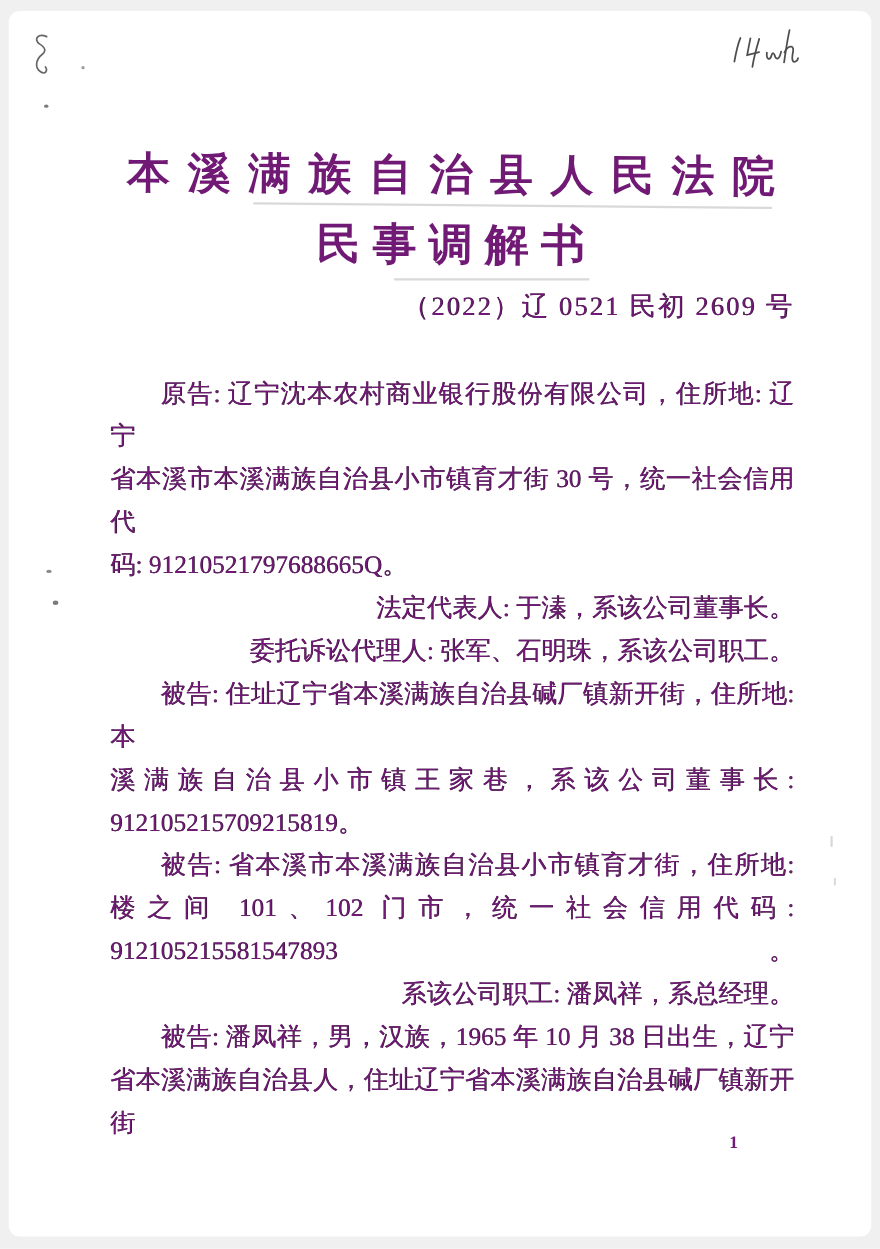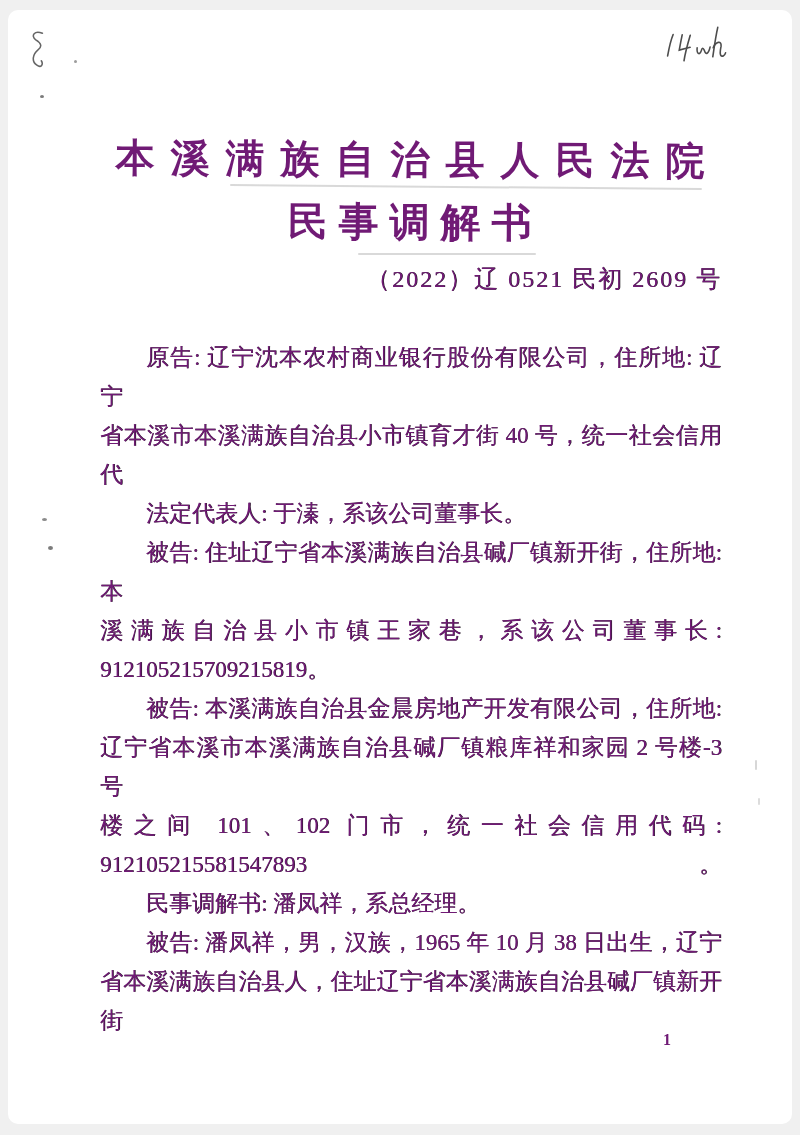--- a/index.html
+++ b/index.html
@@ -64,21 +64,21 @@
     margin-top: 44px;
   }
   .line {
     min-height: 39px;
     line-height: 39px;
     font-size: 23px;
     text-shadow: 0.4px 0 0 #1a1a1a;
     white-space: normal;
     font-family: Liberation Serif, serif;
   }
-  .indent { text-indent: 2em; }
+  .indent { text-indent: 2em; text-align: right; }
   .stretch {
     text-align: justify;
     text-align-last: justify;
   }
   .page-number {
     position: absolute;
     left: 655px;
     top: 1022px;
     font-size: 16px;
     line-height: 16px;
@@ -167,29 +167,30 @@
 
     <div class="header-block">
       <h1 class="court-name">本溪满族自治县人民法院</h1>
       <h2 class="doc-type">民事调解书</h2>
     </div>
 
     <div class="case-number">（2022）辽 0521 民初 2609 号</div>
 
     <div class="body-block">
       <div class="line indent stretch">原告: 辽宁沈本农村商业银行股份有限公司，住所地: 辽宁</div>
-      <div class="line stretch">省本溪市本溪满族自治县小市镇育才街 40 号，统一社会信用代</div>
+      <div class="line stretch">省本溪市本溪满族自治县小市镇育才街 30 号，统一社会信用代</div>
+      <div class="line">码: 91210521797688665Q。</div>
       <div class="line indent">法定代表人: 于溱，系该公司董事长。</div>
+      <div class="line indent">委托诉讼代理人: 张军、石明珠，系该公司职工。</div>
       <div class="line indent stretch">被告: 住址辽宁省本溪满族自治县碱厂镇新开街，住所地: 本</div>
       <div class="line stretch">溪满族自治县小市镇王家巷，系该公司董事长:</div>
       <div class="line">912105215709215819。</div>
-      <div class="line indent stretch">被告: 本溪满族自治县金晨房地产开发有限公司，住所地:</div>
-      <div class="line stretch">辽宁省本溪市本溪满族自治县碱厂镇粮库祥和家园 2 号楼-3 号</div>
+      <div class="line indent stretch">被告: 省本溪市本溪满族自治县小市镇育才街，住所地:</div>
       <div class="line stretch">楼之间 101、102 门市，统一社会信用代码: 912105215581547893。</div>
-      <div class="line indent">民事调解书: 潘凤祥，系总经理。</div>
+      <div class="line indent">系该公司职工: 潘凤祥，系总经理。</div>
       <div class="line indent stretch">被告: 潘凤祥，男，汉族，1965 年 10 月 38 日出生，辽宁</div>
       <div class="line stretch">省本溪满族自治县人，住址辽宁省本溪满族自治县碱厂镇新开街</div>
     </div>
 
   </div>
 
   <div class="page-number">1</div>
 
 </div>
 

